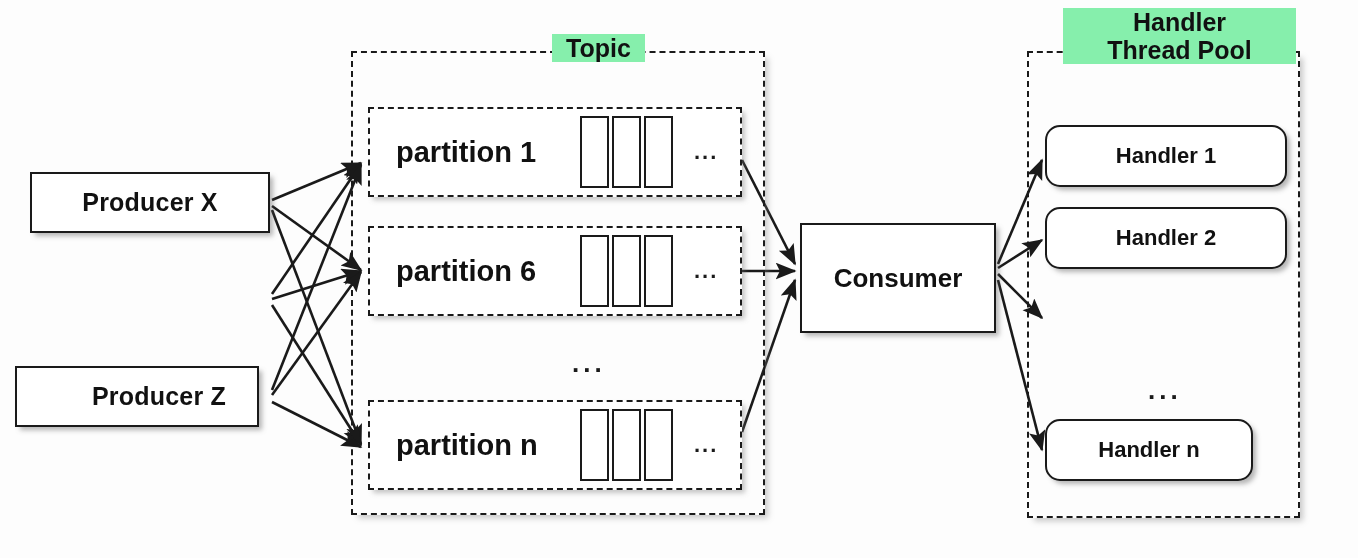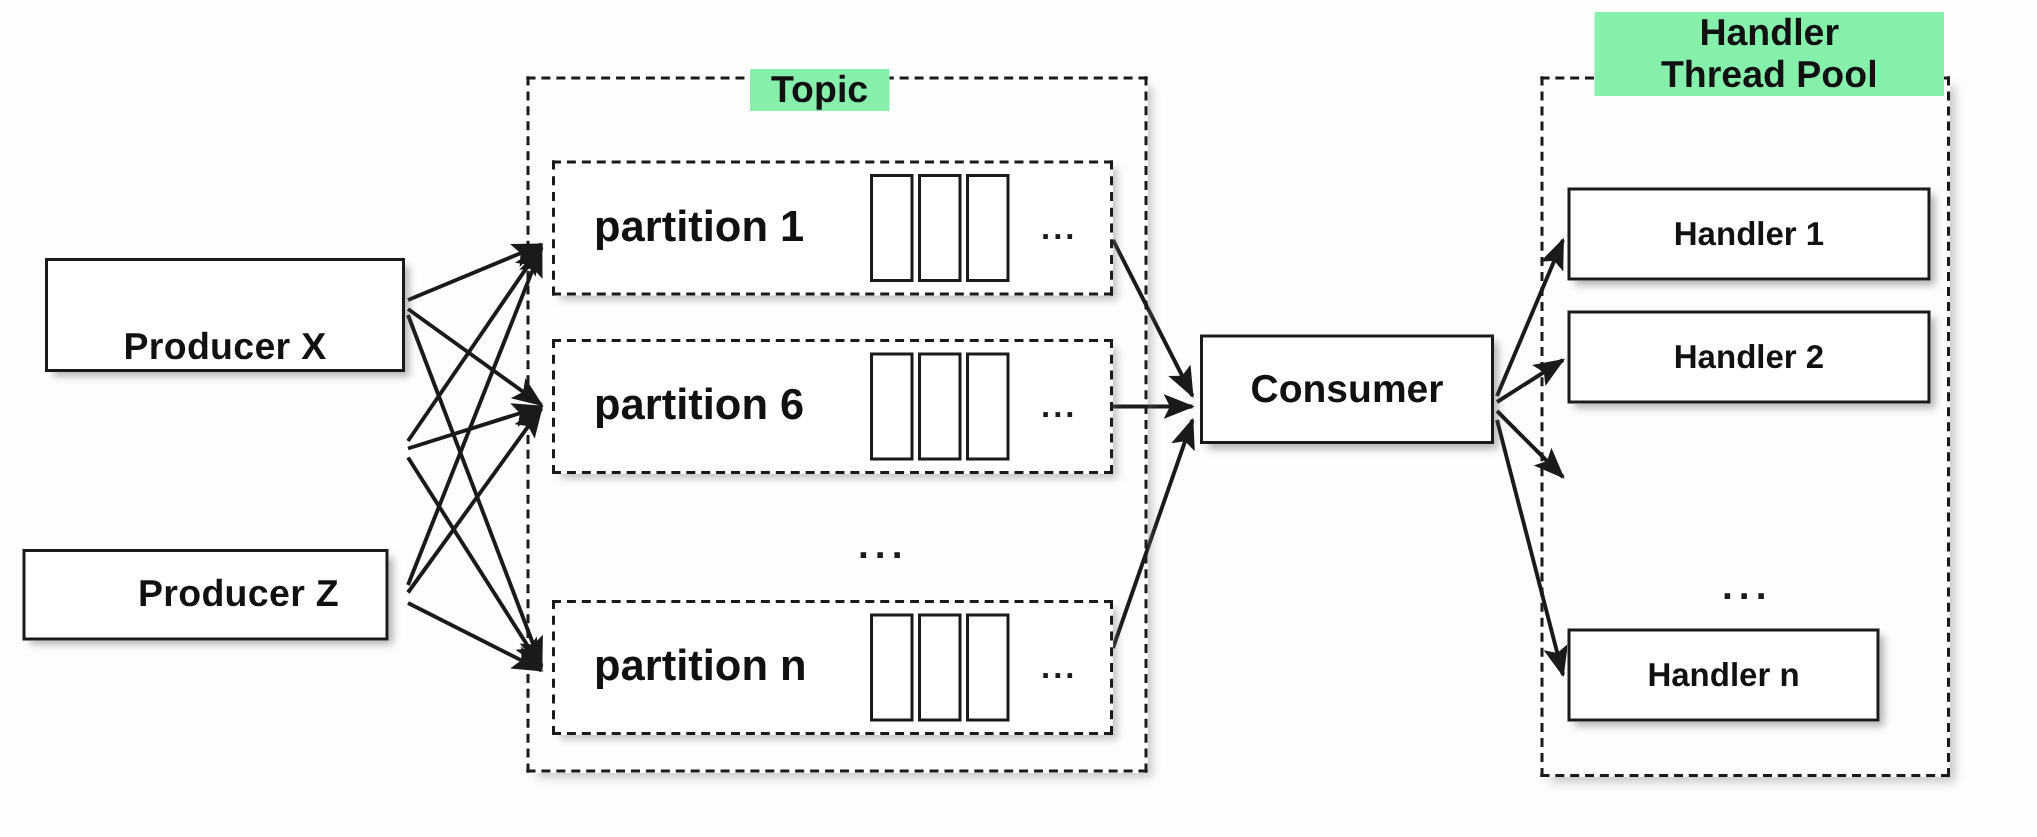--- a/index.html
+++ b/index.html
@@ -40,20 +40,21 @@
     font-weight: 600;
     letter-spacing: 0.2px;
   }
   .consumer-box {
     font-size: 26px;
     font-weight: 600;
   }
   .handler-box {
     font-size: 22px;
     font-weight: 600;
+    border-radius: 15px;
   }
   .dashed-group {
     position: absolute;
     box-sizing: border-box;
     border: 2.5px dashed #1a1a1a;
     background: transparent;
     box-shadow: 5px 5px 6px -2px rgba(120,120,120,0.40);
     z-index: 1;
   }
   .partition-group {
@@ -145,29 +146,29 @@
       <line x1="742" y1="271" x2="795" y2="271"></line>
       <line x1="742" y1="432" x2="795" y2="280"></line>
 
       <line x1="998" y1="264" x2="1042" y2="160"></line>
       <line x1="998" y1="268" x2="1042" y2="240"></line>
       <line x1="998" y1="274" x2="1042" y2="318"></line>
       <line x1="998" y1="280" x2="1042" y2="450"></line>
     </g>
   </svg>
 
-  <div class="box producer-box" style="left:30px; top:172px; width:240px; height:76px;align-items:flex-end;">
+  <div class="box producer-box" style="left:30px; top:172px; width:240px; height:61px;">
     <span>Producer X</span>
   </div>
   <div class="box producer-box" style="left:15px; top:366px; width:244px; height:61px;padding-left:44px;">
     <span>Producer Z</span>
   </div>
 
   <div class="dashed-group" style="left:351px; top:51px; width:414px; height:464px;"></div>
-  <div class="group-title" style="left:500px; top:34px;margin-top:12px;">Topic</div>
+  <div class="group-title" style="left:552px; top:34px;">Topic</div>
 
   <div class="partition-group" style="left:368px; top:107px; width:374px; height:90px;">
     <span class="partition-label">partition 1</span>
     <span class="msg-cell" style="left:210px;"></span>
     <span class="msg-cell" style="left:242px;"></span>
     <span class="msg-cell" style="left:274px;"></span>
     <span class="msg-ellipsis" style="left:324px;">...</span>
   </div>
 
   <div class="partition-group" style="left:368px; top:226px; width:374px; height:90px;">
@@ -181,21 +182,21 @@
   <div class="vert-ellipsis" style="left:572px; top:350px;">...</div>
 
   <div class="partition-group" style="left:368px; top:400px; width:374px; height:90px;">
     <span class="partition-label">partition n</span>
     <span class="msg-cell" style="left:210px;"></span>
     <span class="msg-cell" style="left:242px;"></span>
     <span class="msg-cell" style="left:274px;"></span>
     <span class="msg-ellipsis" style="left:324px;">...</span>
   </div>
 
-  <div class="box consumer-box" style="left:800px; top:223px; width:196px; height:73px;">
+  <div class="box consumer-box" style="left:800px; top:223px; width:196px; height:110px;">
     <span>Consumer</span>
   </div>
 
   <div class="dashed-group" style="left:1027px; top:51px; width:273px; height:467px;"></div>
   <div class="group-title" style="left:1063px; top:8px; width:205px;">Handler
 Thread Pool</div>
 
   <div class="box handler-box" style="left:1045px; top:125px; width:242px; height:62px;">
     <span>Handler 1</span>
   </div>

